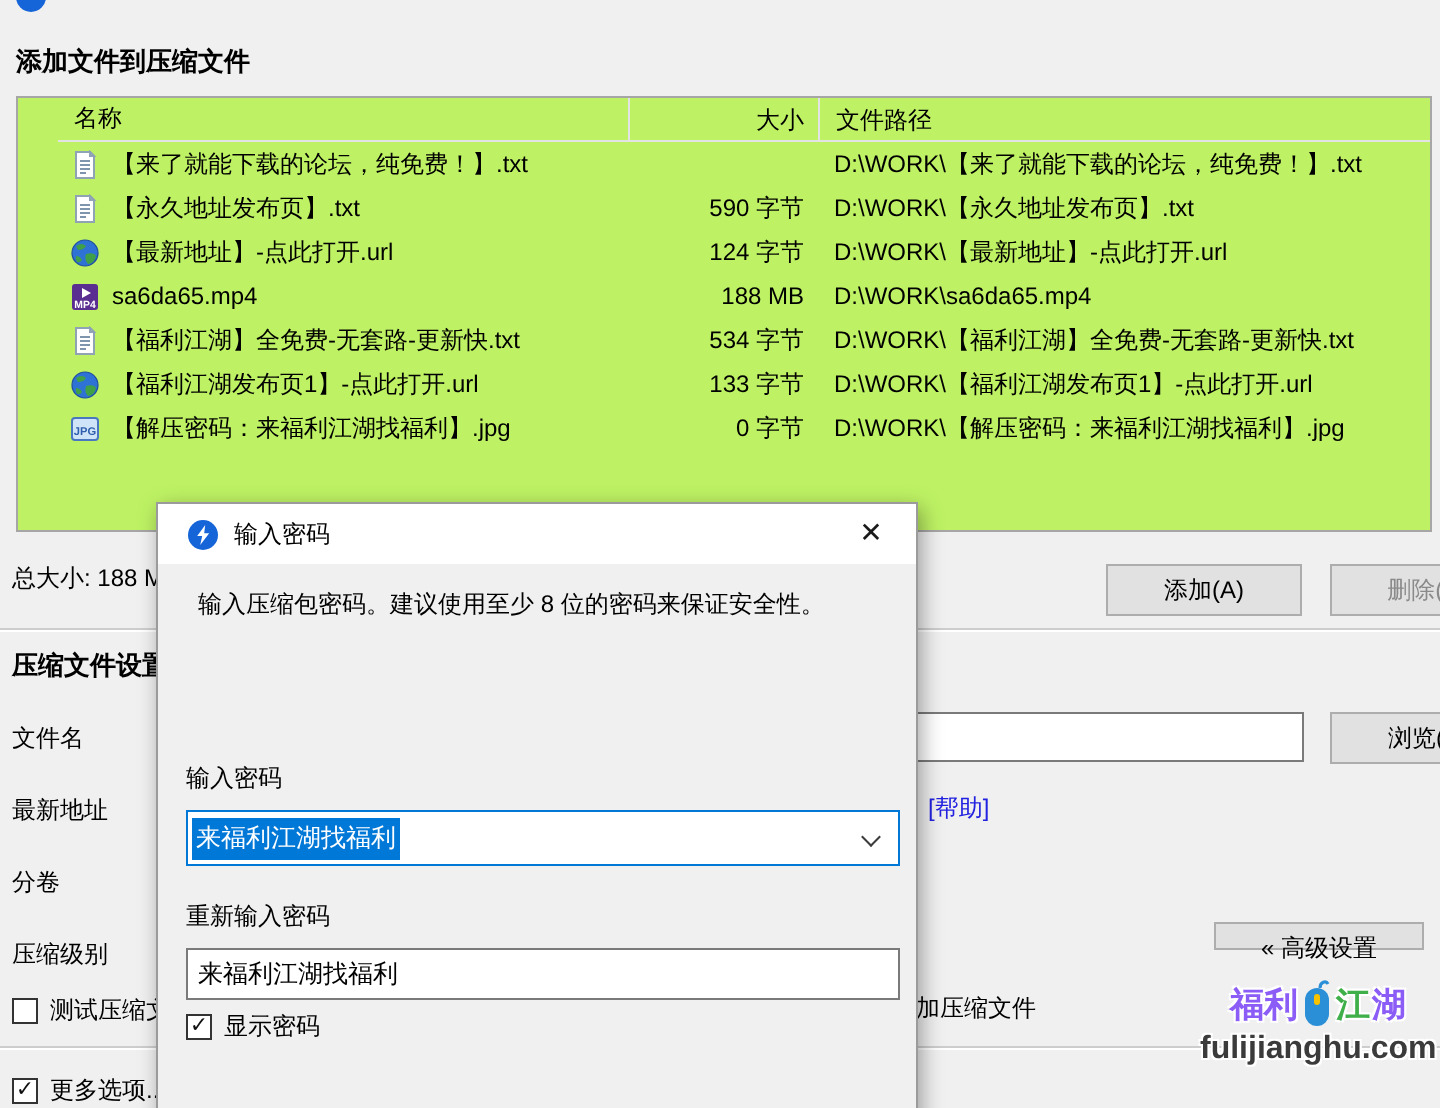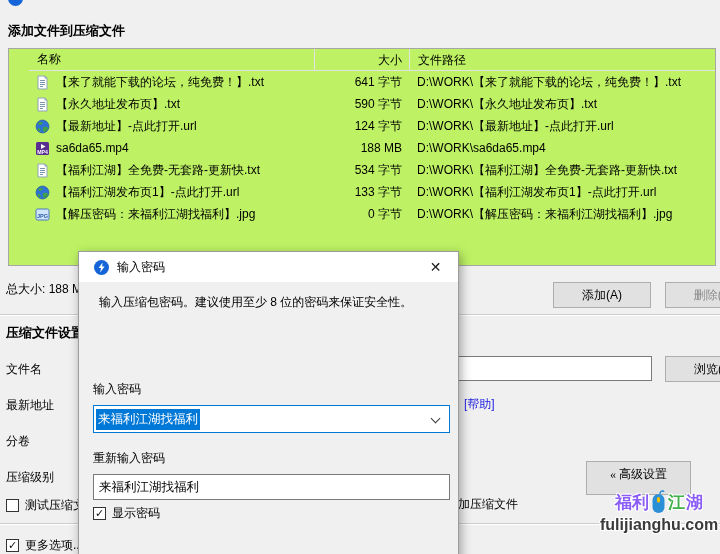--- a/index.html
+++ b/index.html
@@ -33,21 +33,21 @@
   .file-ico { width:15px; height:15px; margin:0 6px 0 3px; flex:0 0 15px; }
   .file-ico svg { display:block; width:15px; height:15px; }
 
   
   .total-size { left:6px; top:281px; }
   .btn { background:#e1e1e1; border:1px solid #adadad; text-align:center;
     font-size:12px; line-height:24px; color:#000; }
   .btn-add    { left:553px; top:282px; width:98px;  height:26px; }
   .btn-delete { left:665px; top:282px; width:98px;  height:26px; color:#8a8a8a; }
   .btn-browse { left:665px; top:356px; width:98px;  height:26px; }
-  .btn-adv    { left:586px; top:461px; width:105px; height:34px;font-family:Liberation Serif, serif; }
+  .btn-adv    { left:607px; top:461px; width:105px; height:14px; }
   .hsep { left:0; width:720px; height:2px; border-top:1px solid #cdcdcd;
     border-bottom:1px solid #ffffff; }
   .sep1 { top:314px; } .sep2 { top:523px; }
   .section-title { left:6px; top:324px; font-size:13px; font-weight:bold; }
   .lbl-filename { left:6px; top:361px; }
   .lbl-format   { left:6px; top:397px; }
   .lbl-volume   { left:6px; top:433px; }
   .lbl-level    { left:6px; top:469px; }
   .filename-input { left:100px; top:356px; width:552px; height:25px;
     background:#fff; border:1px solid #7a7a7a; }
@@ -118,21 +118,20 @@
               <g stroke="#7d95ad" stroke-width="1">
                 <line x1="5" y1="5.5" x2="10" y2="5.5"></line>
                 <line x1="5" y1="7.5" x2="10" y2="7.5"></line>
                 <line x1="5" y1="9.5" x2="10" y2="9.5"></line>
                 <line x1="5" y1="11.5" x2="8" y2="11.5"></line>
               </g>
             </svg>
           </span>
       <span class="ft-name">【来了就能下载的论坛，纯免费！】.txt</span>
     </div>
-    <div class="col-size ft-size">641 字节</div>
     <div class="col-path ft-path">D:\WORK\【来了就能下载的论坛，纯免费！】.txt</div>
   </div>
 
   <div class="ft-row">
     <div class="col-name">
       <span class="file-ico">
             <svg viewBox="0 0 15 15">
               <path d="M3 1 h7 l2 2 v11 h-9 z" fill="#fff" stroke="#8fa3b5"></path>
               <path d="M10 1 l2 2 h-2 z" fill="#d7e2ec" stroke="#8fa3b5"></path>
               <g stroke="#7d95ad" stroke-width="1">

